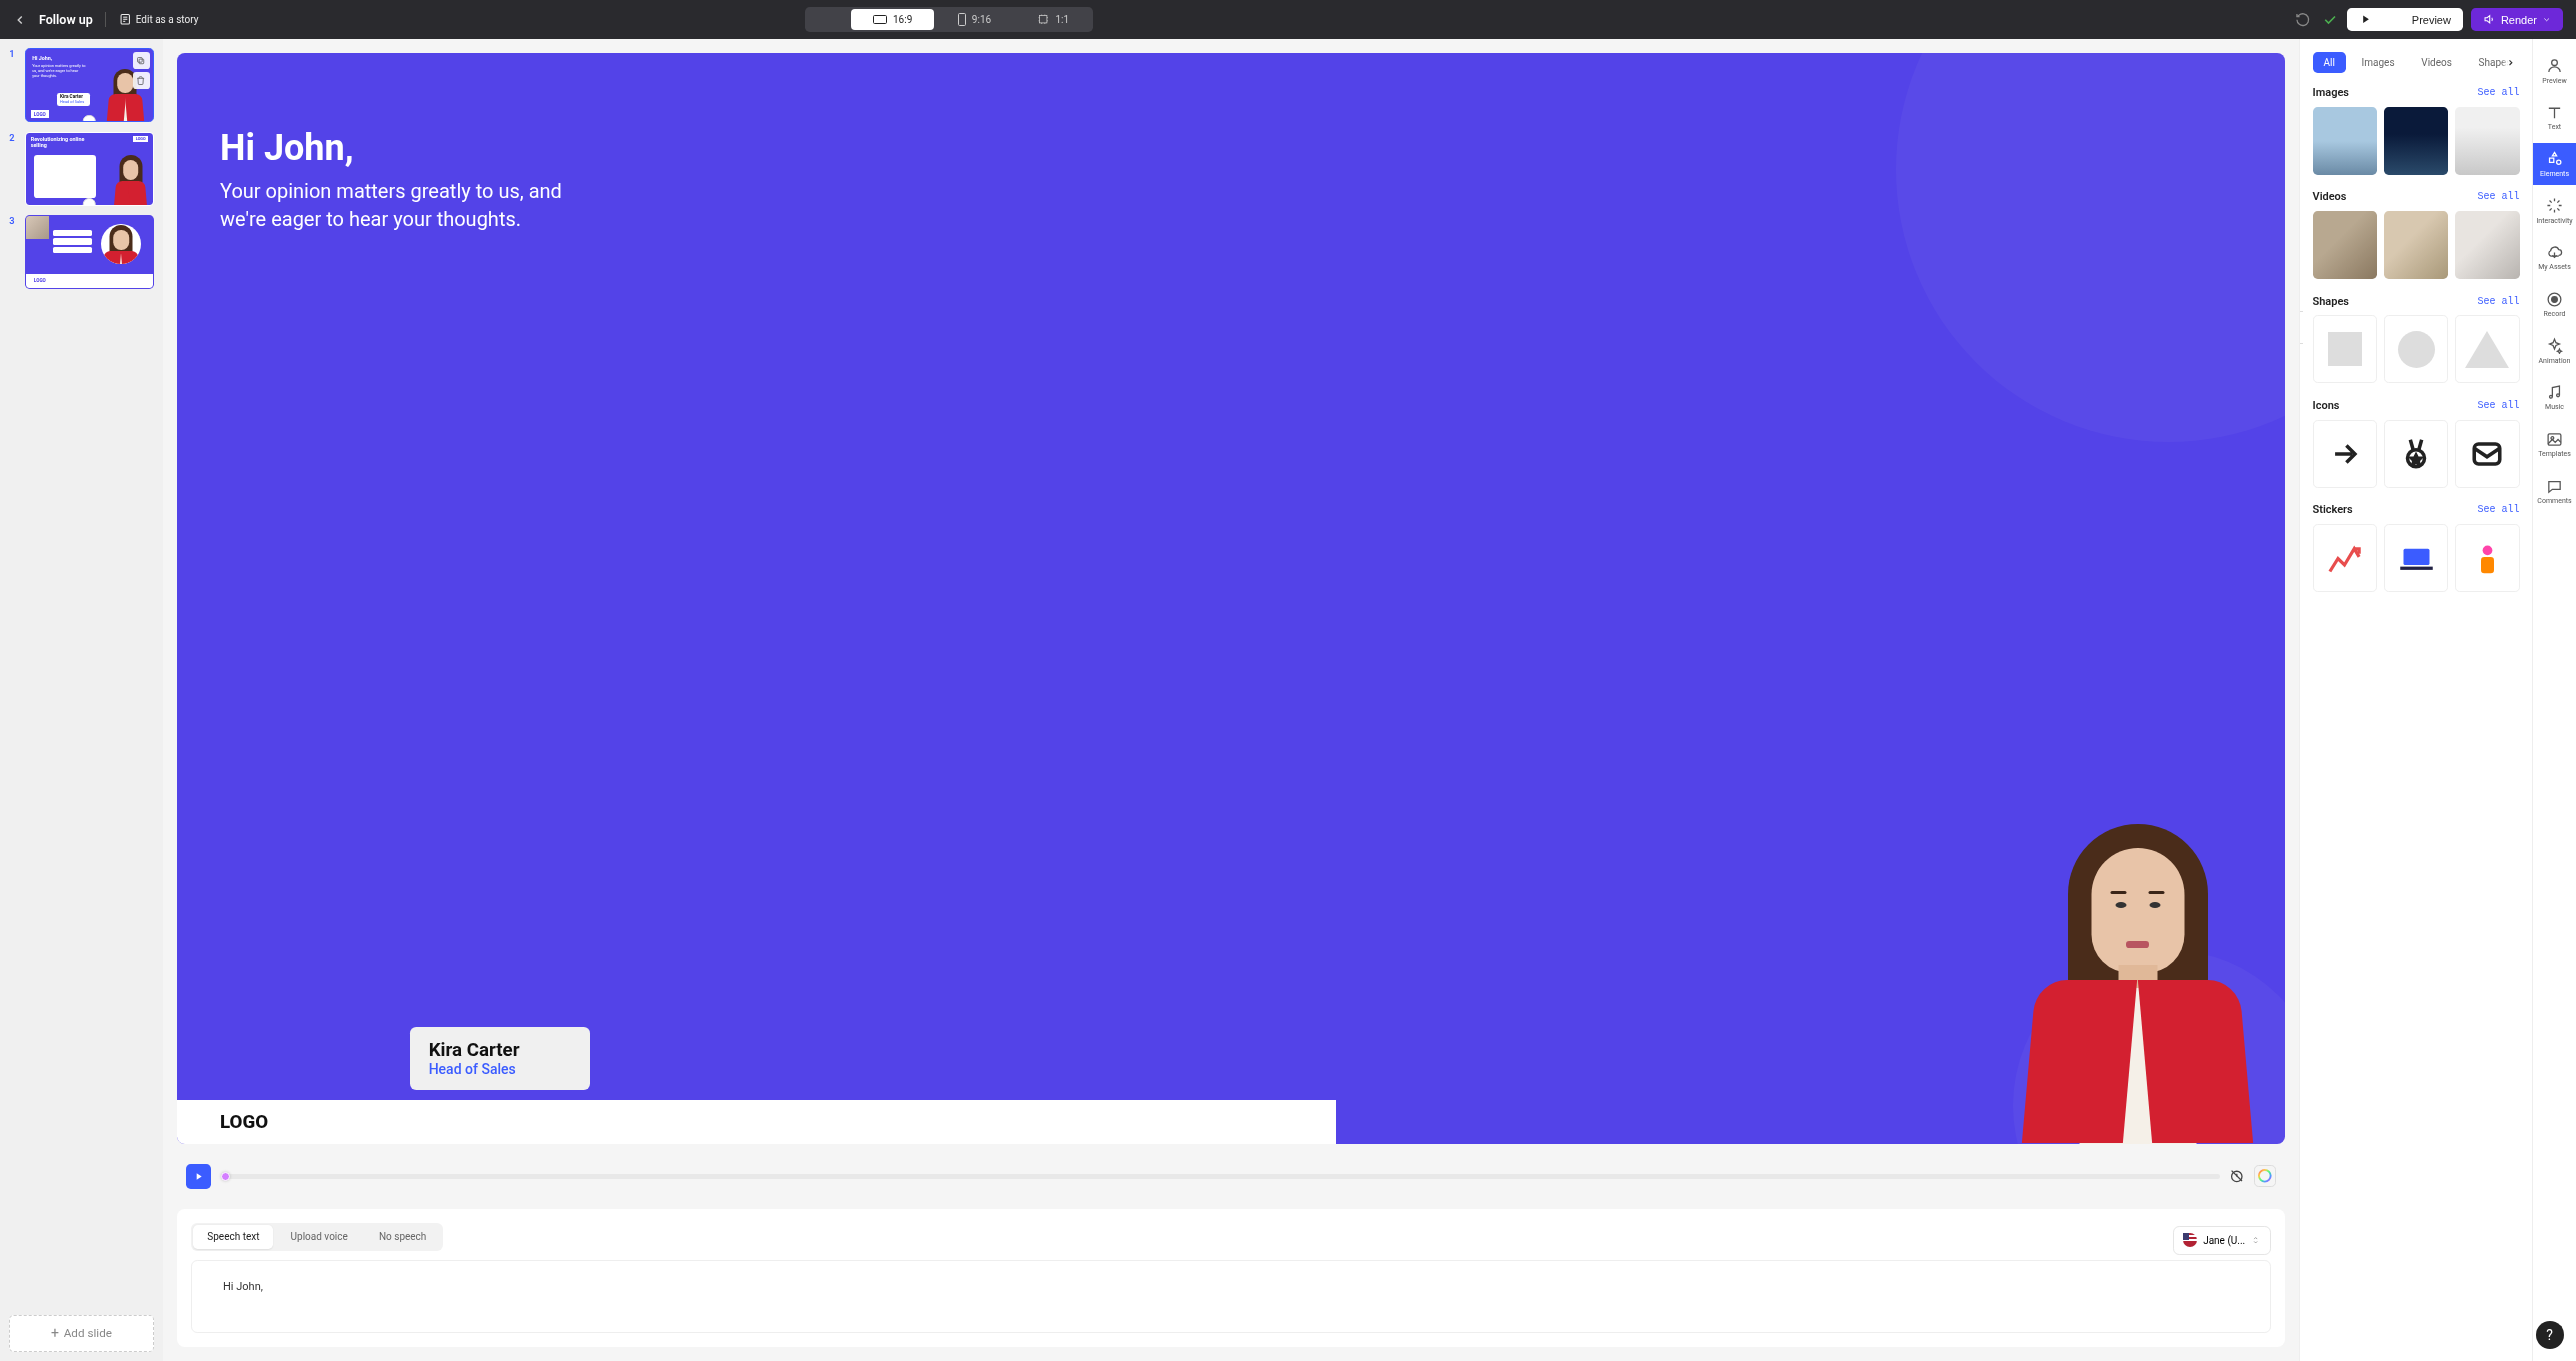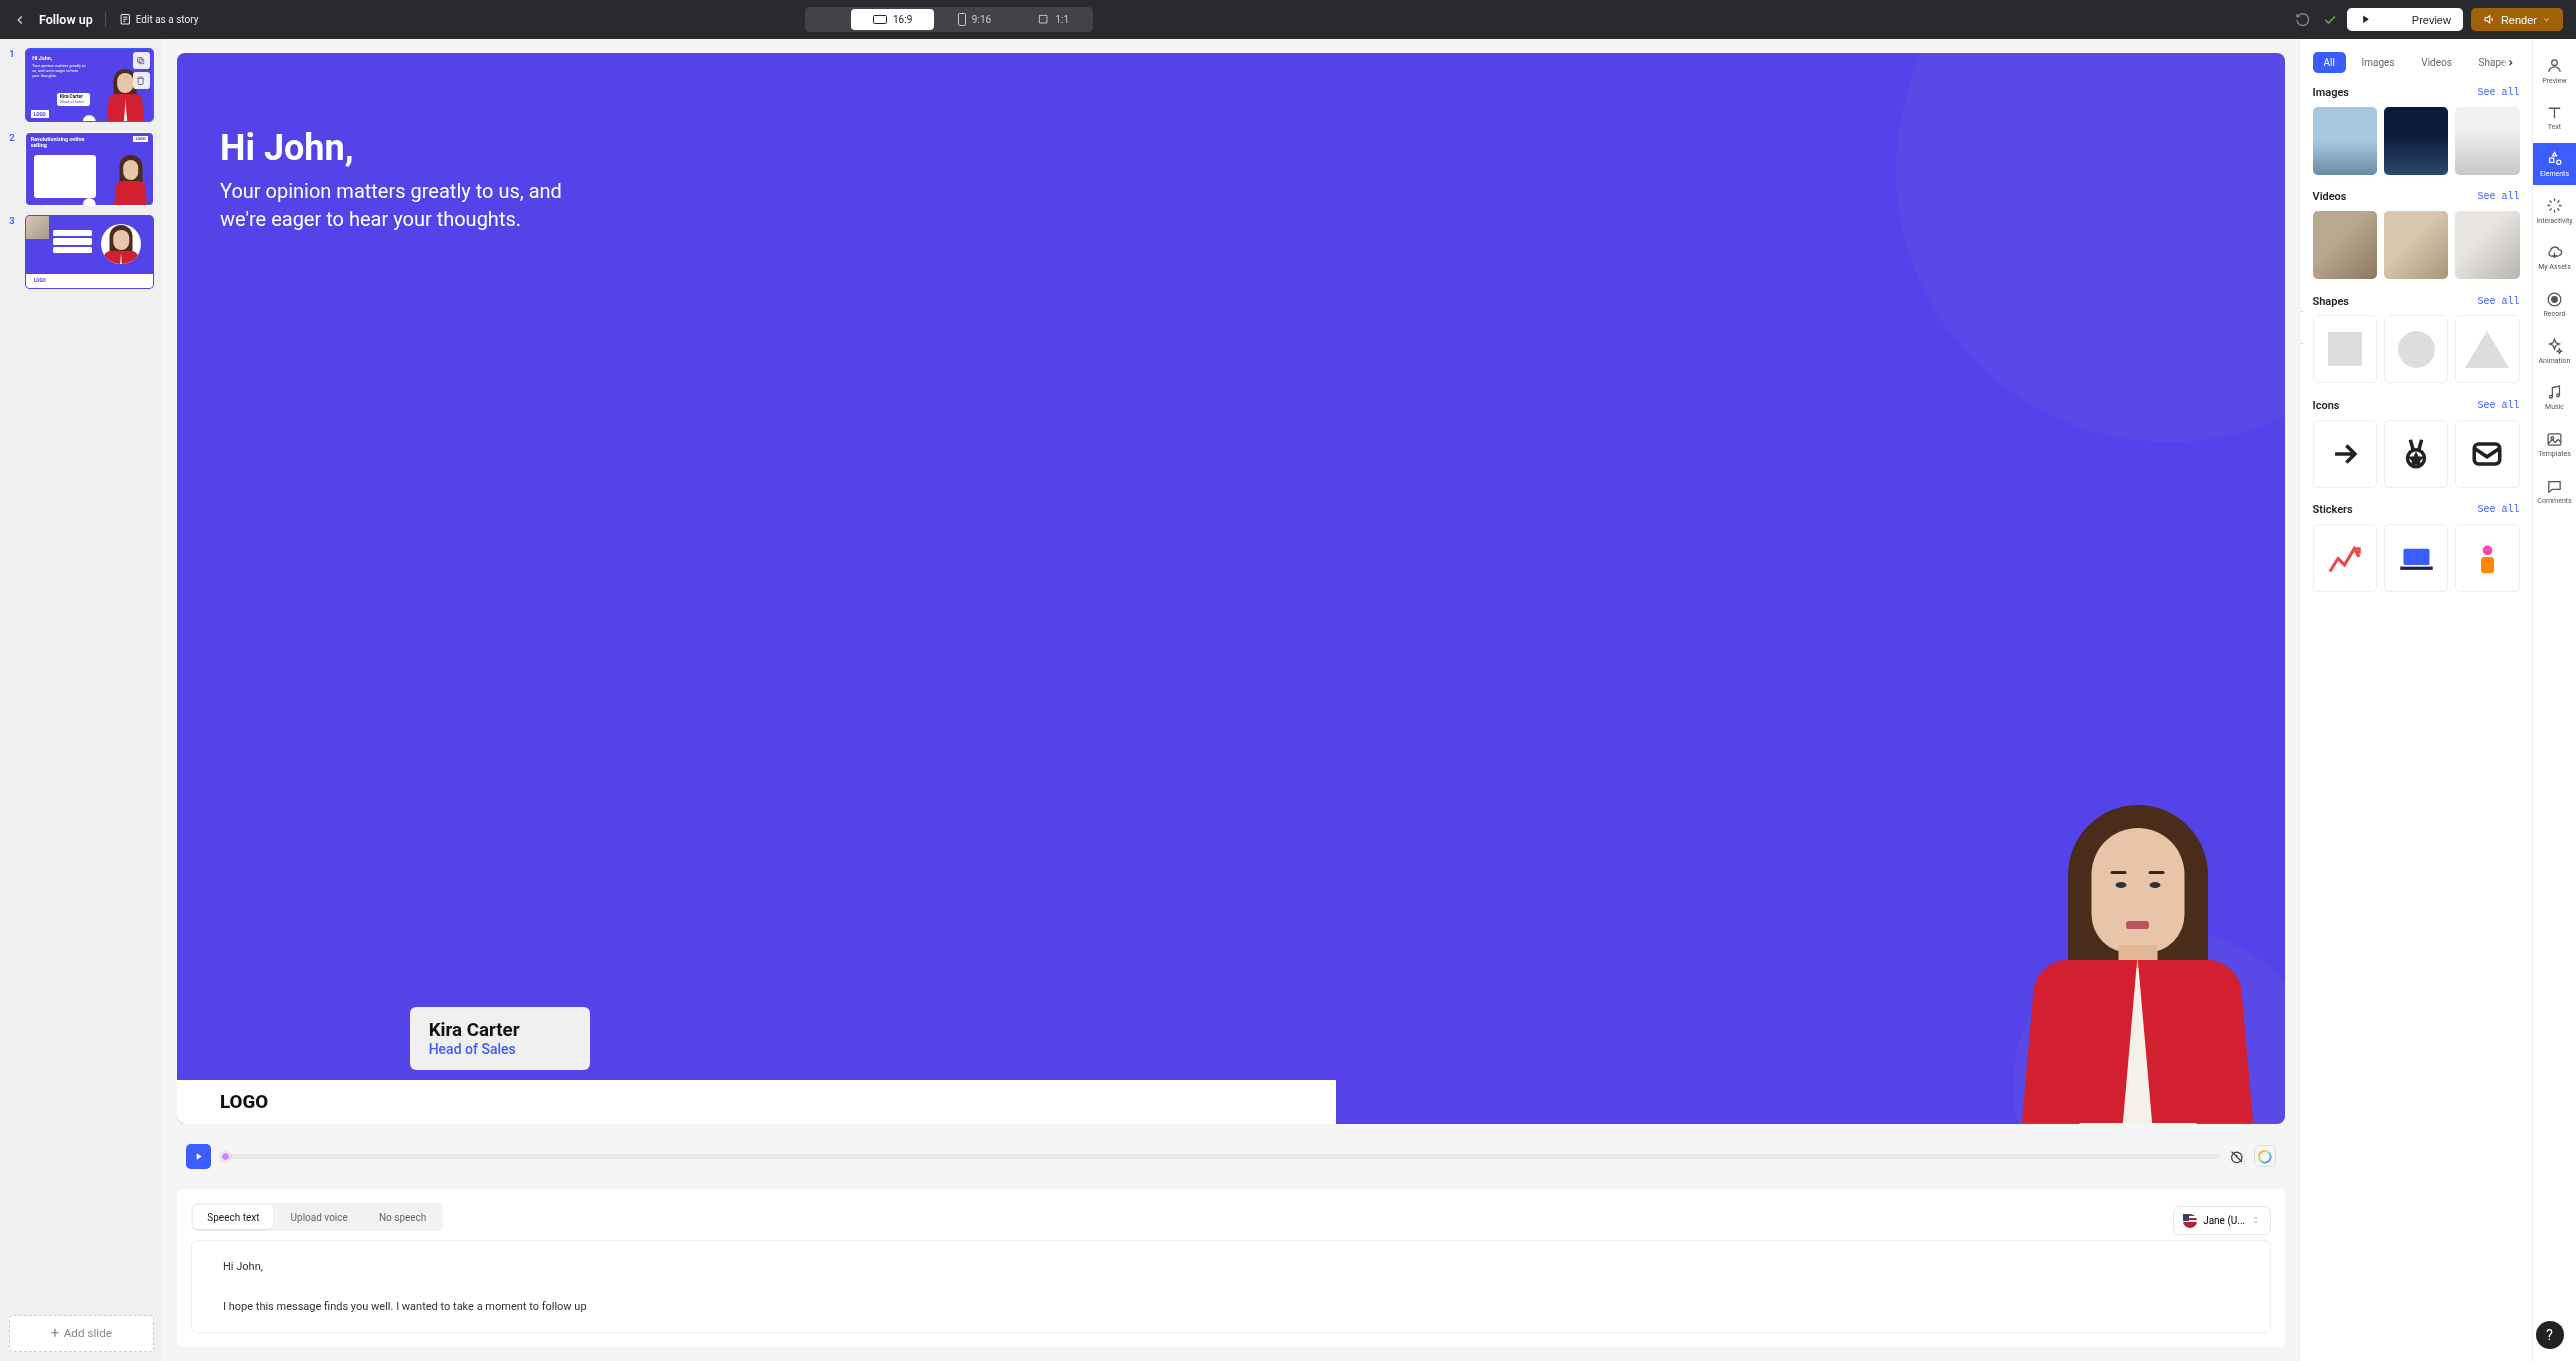--- a/index.html
+++ b/index.html
@@ -14,21 +14,21 @@
 .aspect-tabs { display: flex; background: #424248; border-radius: 4.7px; padding: 1.6px; gap: 1.6px; margin: 0 auto; }
 .aspect-tab { display: flex; align-items: center; gap: 6.2px; padding: 4.7px 22px; border-radius: 3.9px; color: #ccc; font-size: 10px; cursor: pointer; }
 .aspect-tab.active { background: #fff; color: #222; margin-left: 44px; }
 .aspect-icon { width: 14px; height: 9.3px; border: 1.2px solid currentColor; border-radius: 1.6px; }
 .aspect-icon.portrait { width: 7.8px; height: 12.5px; }
 .topbar-right { display: flex; align-items: center; gap: 7.8px; margin-left: auto; }
 .undo-btn { width: 18.7px; height: 18.7px; color: #888; display: flex; align-items: center; justify-content: center; cursor: pointer; }
 .check-btn { width: 18.7px; height: 18.7px; color: #4caf50; display: flex; align-items: center; justify-content: center; }
 .btn { padding: 5.4px 12.5px; border-radius: 4.7px; font-size: 11px; font-weight: 500; cursor: pointer; display: flex; align-items: center; gap: 4.7px; border: none; }
 .btn-preview { background: #fff; color: #222; gap: 40px; }
-.btn-render { background: #a16207; color: #fff; align-items: center; }
+.btn-render { background: #6d28d9; color: #fff; align-items: center; }
 
 .main { display: flex; height: calc(100vh - 39px); }
 
 .slides-panel { width: 163px; background: #f0f0f0; padding: 9.3px; display: flex; flex-direction: column; gap: 9.3px; }
 .slide-item { display: flex; gap: 4.7px; position: relative; }
 .slide-num { font-size: 9.3px; color: #3b5cff; font-weight: 600; width: 11px; }
 .slide-thumb { flex: 1; border-radius: 4.7px; overflow: hidden; position: relative; background: #5343e8; height: 74px; border: 1.6px solid transparent; cursor: pointer; }
 .slide-thumb.active { border-color: #3b5cff; }
 .thumb-actions { position: absolute; top: 3.1px; right: 3.1px; display: flex; flex-direction: column; gap: 3.1px; }
 .thumb-action { width: 17px; height: 17px; background: rgba(255,255,255,0.9); border-radius: 3.1px; display: flex; align-items: center; justify-content: center; cursor: pointer; }
@@ -356,21 +356,20 @@
       <div class="voice-select">
         <div class="flag"></div>
         <span>Jane (U...</span>
         <svg width="9.3" height="12.5" viewBox="0 0 24 24" fill="none" stroke="#888" stroke-width="2">
             <path d="M8 9l4-4 4 4M8 15l4 4 4-4"></path>
           </svg>
       </div>
       <div class="speech-body">
         <div>Hi John,</div>
         <br>
-        <div>I hope this message finds you well. I wanted to take a moment to follow up</div>
       </div>
     </div>
   </div>
 
   <div class="right-panel">
     <div class="collapse-handle">
       <svg width="7.8" height="7.8" viewBox="0 0 24 24" fill="none" stroke="#555" stroke-width="3">
           <path d="M9 18l6-6-6-6"></path>
         </svg>
     </div>

